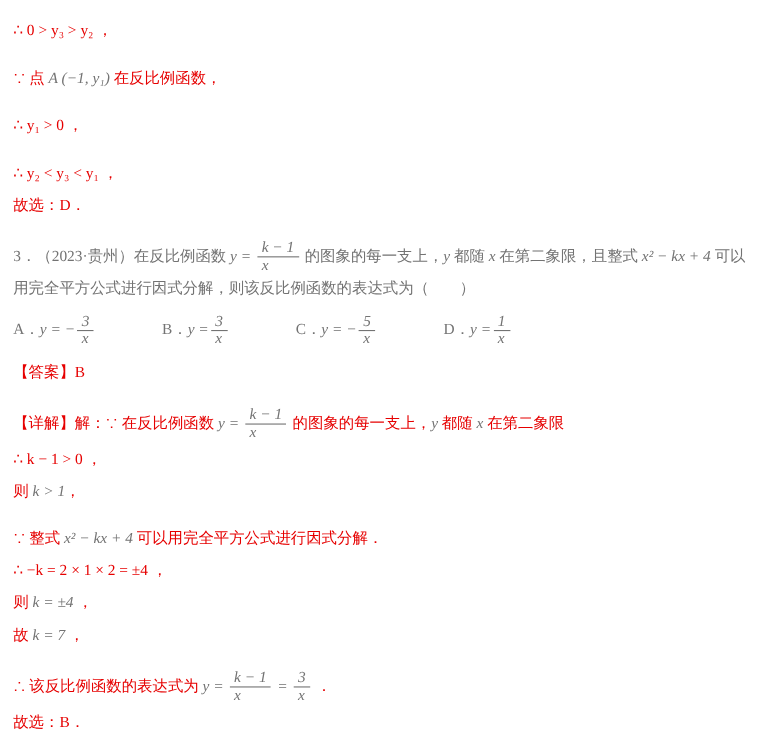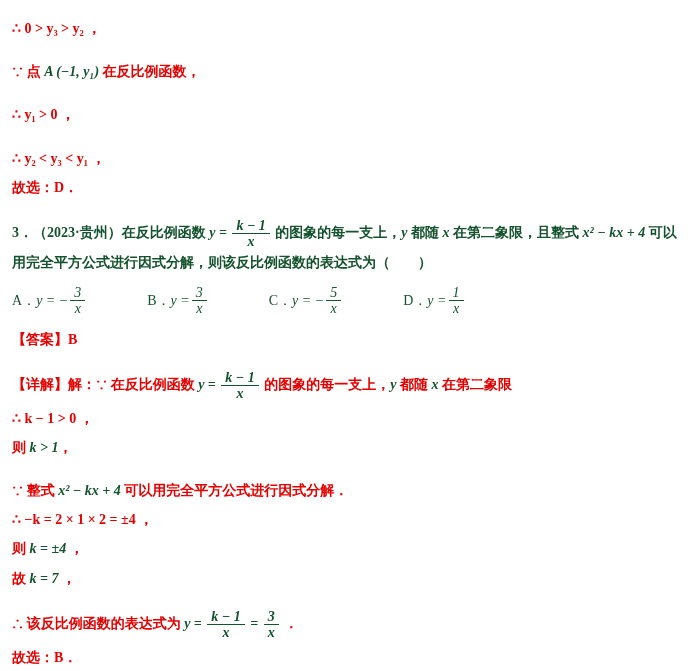--- a/index.html
+++ b/index.html
@@ -8,32 +8,31 @@
       line-height: 1.8;
       margin: 0;
       padding: 12px;
       background: #fff;
       width: 691px;
       box-sizing: border-box;
     }
     .line {
       margin: 4px 0;
       display: block;
-      font-weight: bold;
     }
     .red {
       color: #e60000;
     }
     .black {
-      color: #14532d;
+      color: #737373;
     }
     .frac {
       display: inline-block;
       vertical-align: middle;
-      text-align: center;
+      text-align: left;
       line-height: 1.1;
       margin: 0 2px;
     }
     .frac .num {
       display: block;
       border-bottom: 1px solid currentColor;
       padding: 0 4px;
     }
     .frac .den {
       display: block;

